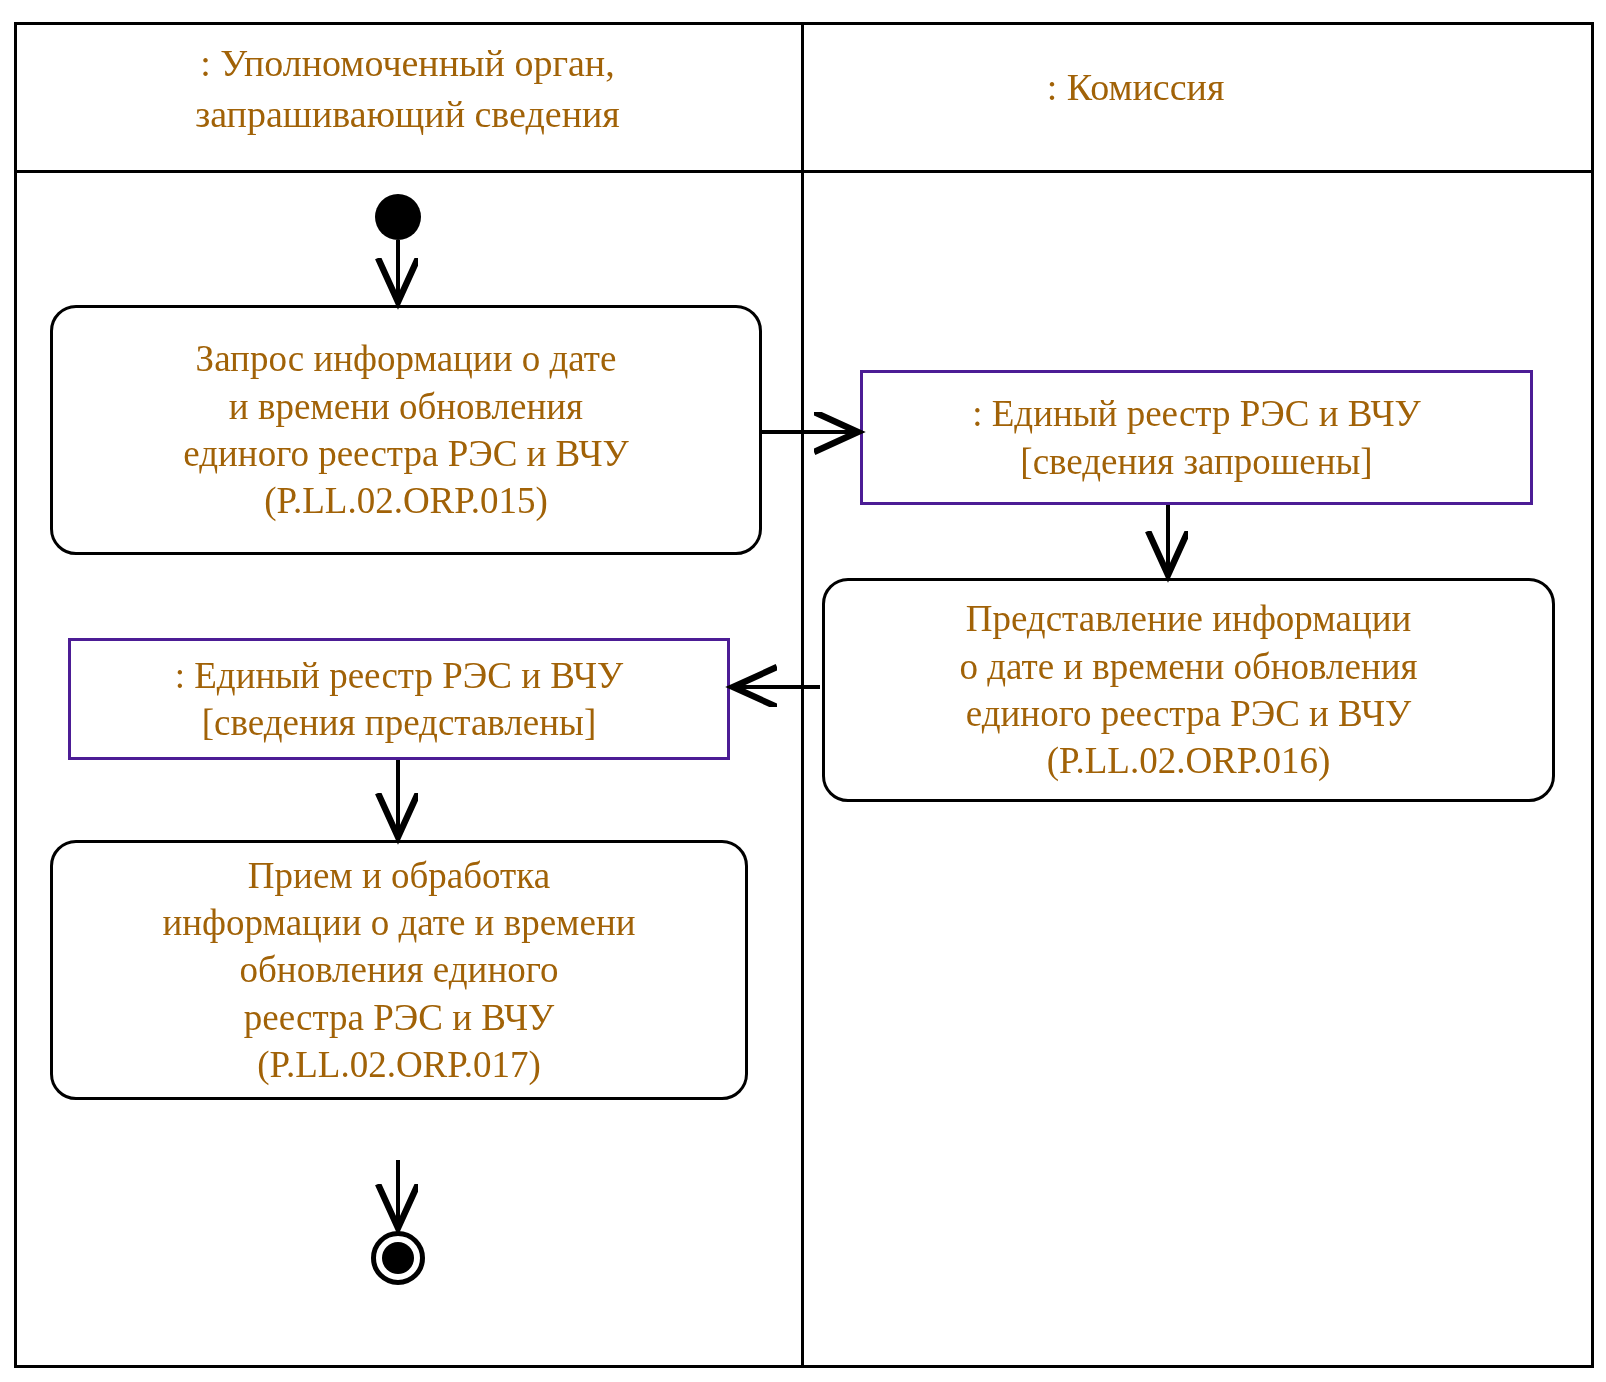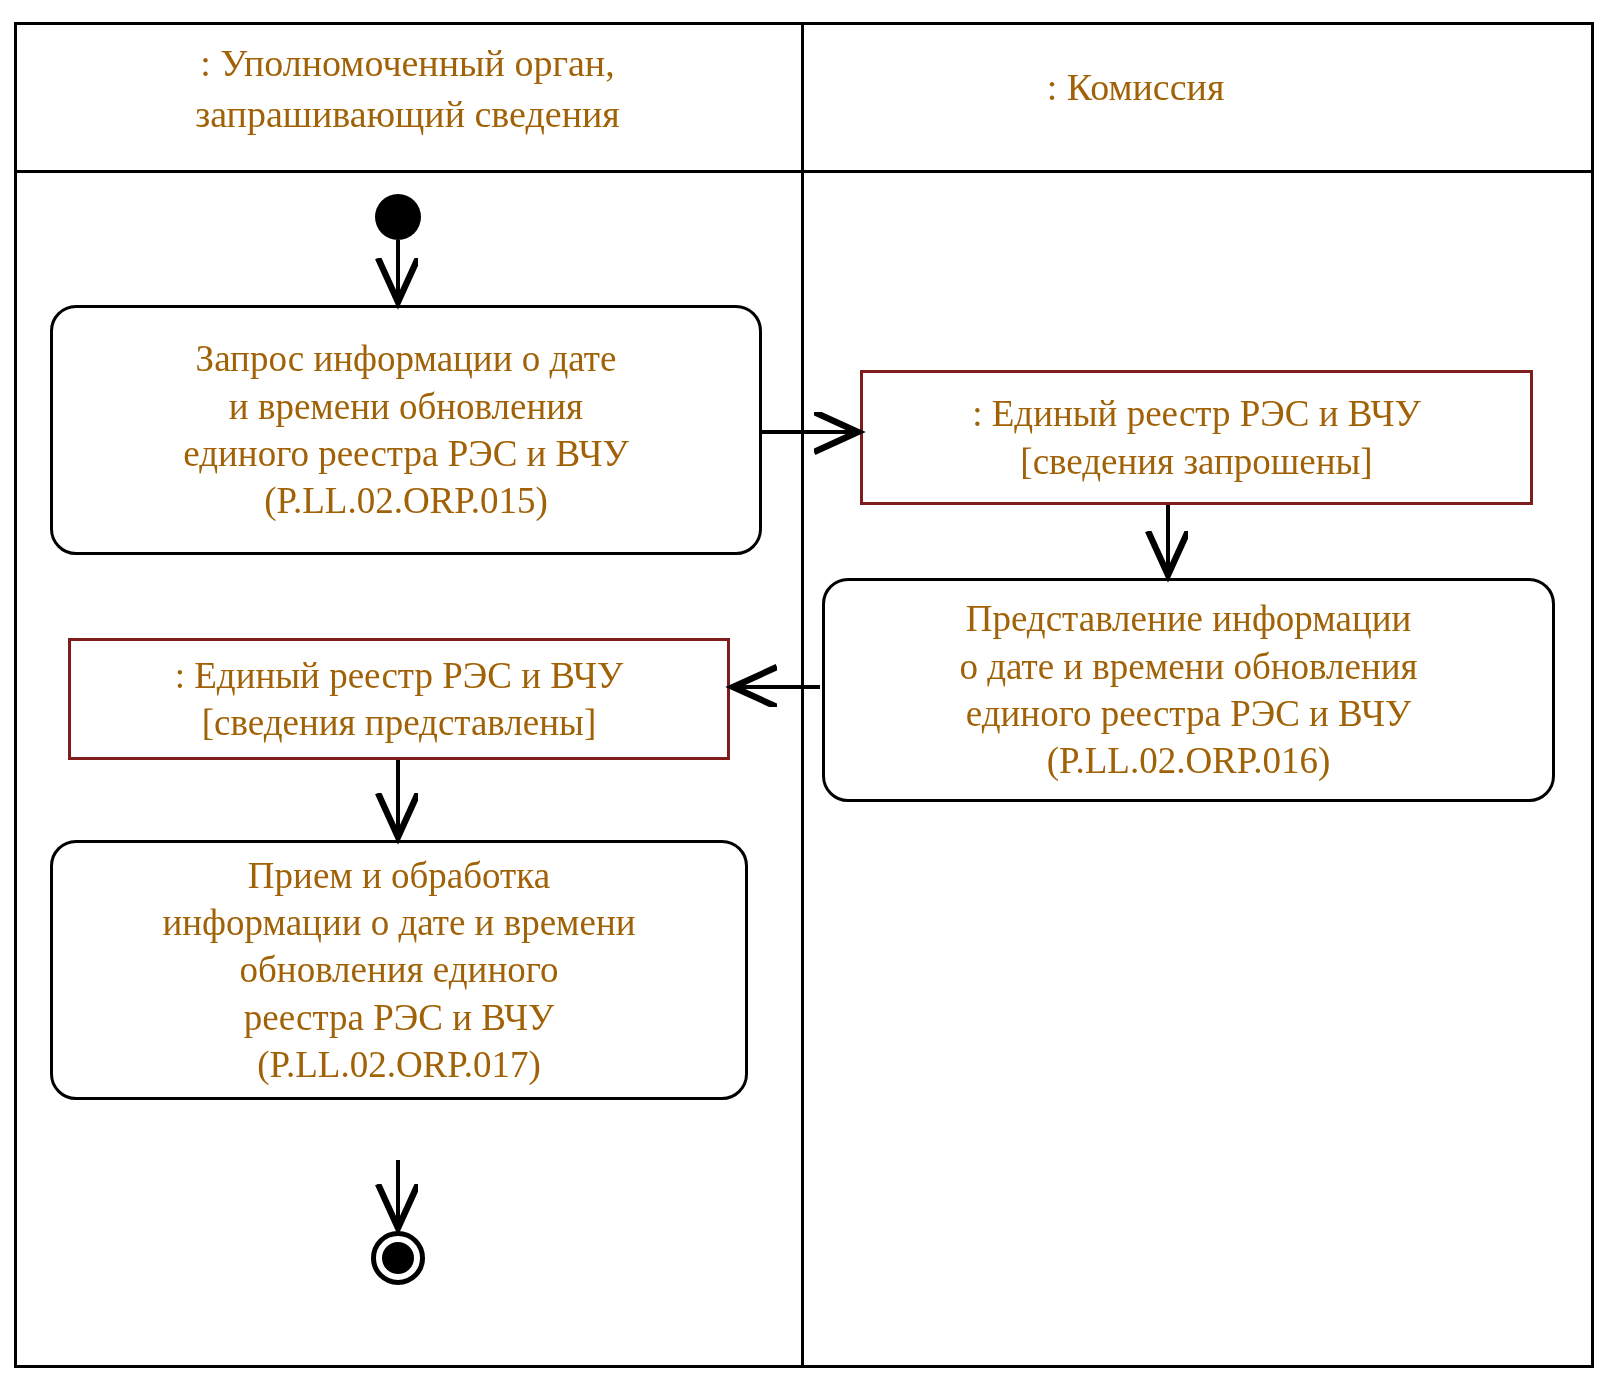--- a/index.html
+++ b/index.html
@@ -65,21 +65,21 @@
     font-size: 37px;
     line-height: 1.28;
     white-space: pre-line;
     background: #fff;
   }
   .activity {
     border: 3px solid #000;
     border-radius: 26px;
   }
   .objectnode {
-    border: 3px solid #7f1d1d;
+    border: 3px solid #4c1d95;
     border-radius: 0;
   }
 
   
   .initial-node {
     position: absolute;
     width: 46px;
     height: 46px;
     border-radius: 50%;
     background: #000;

